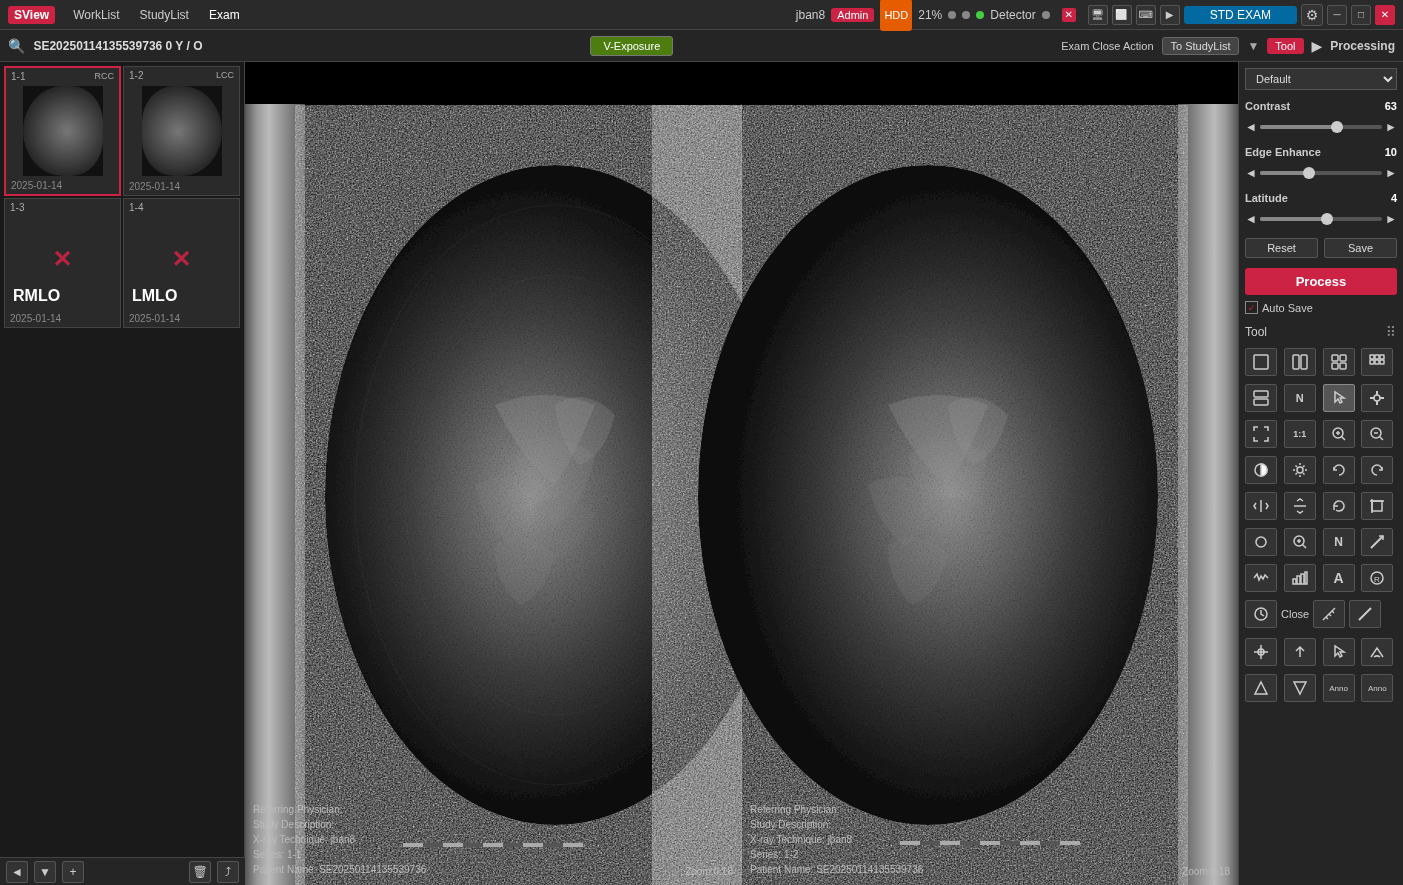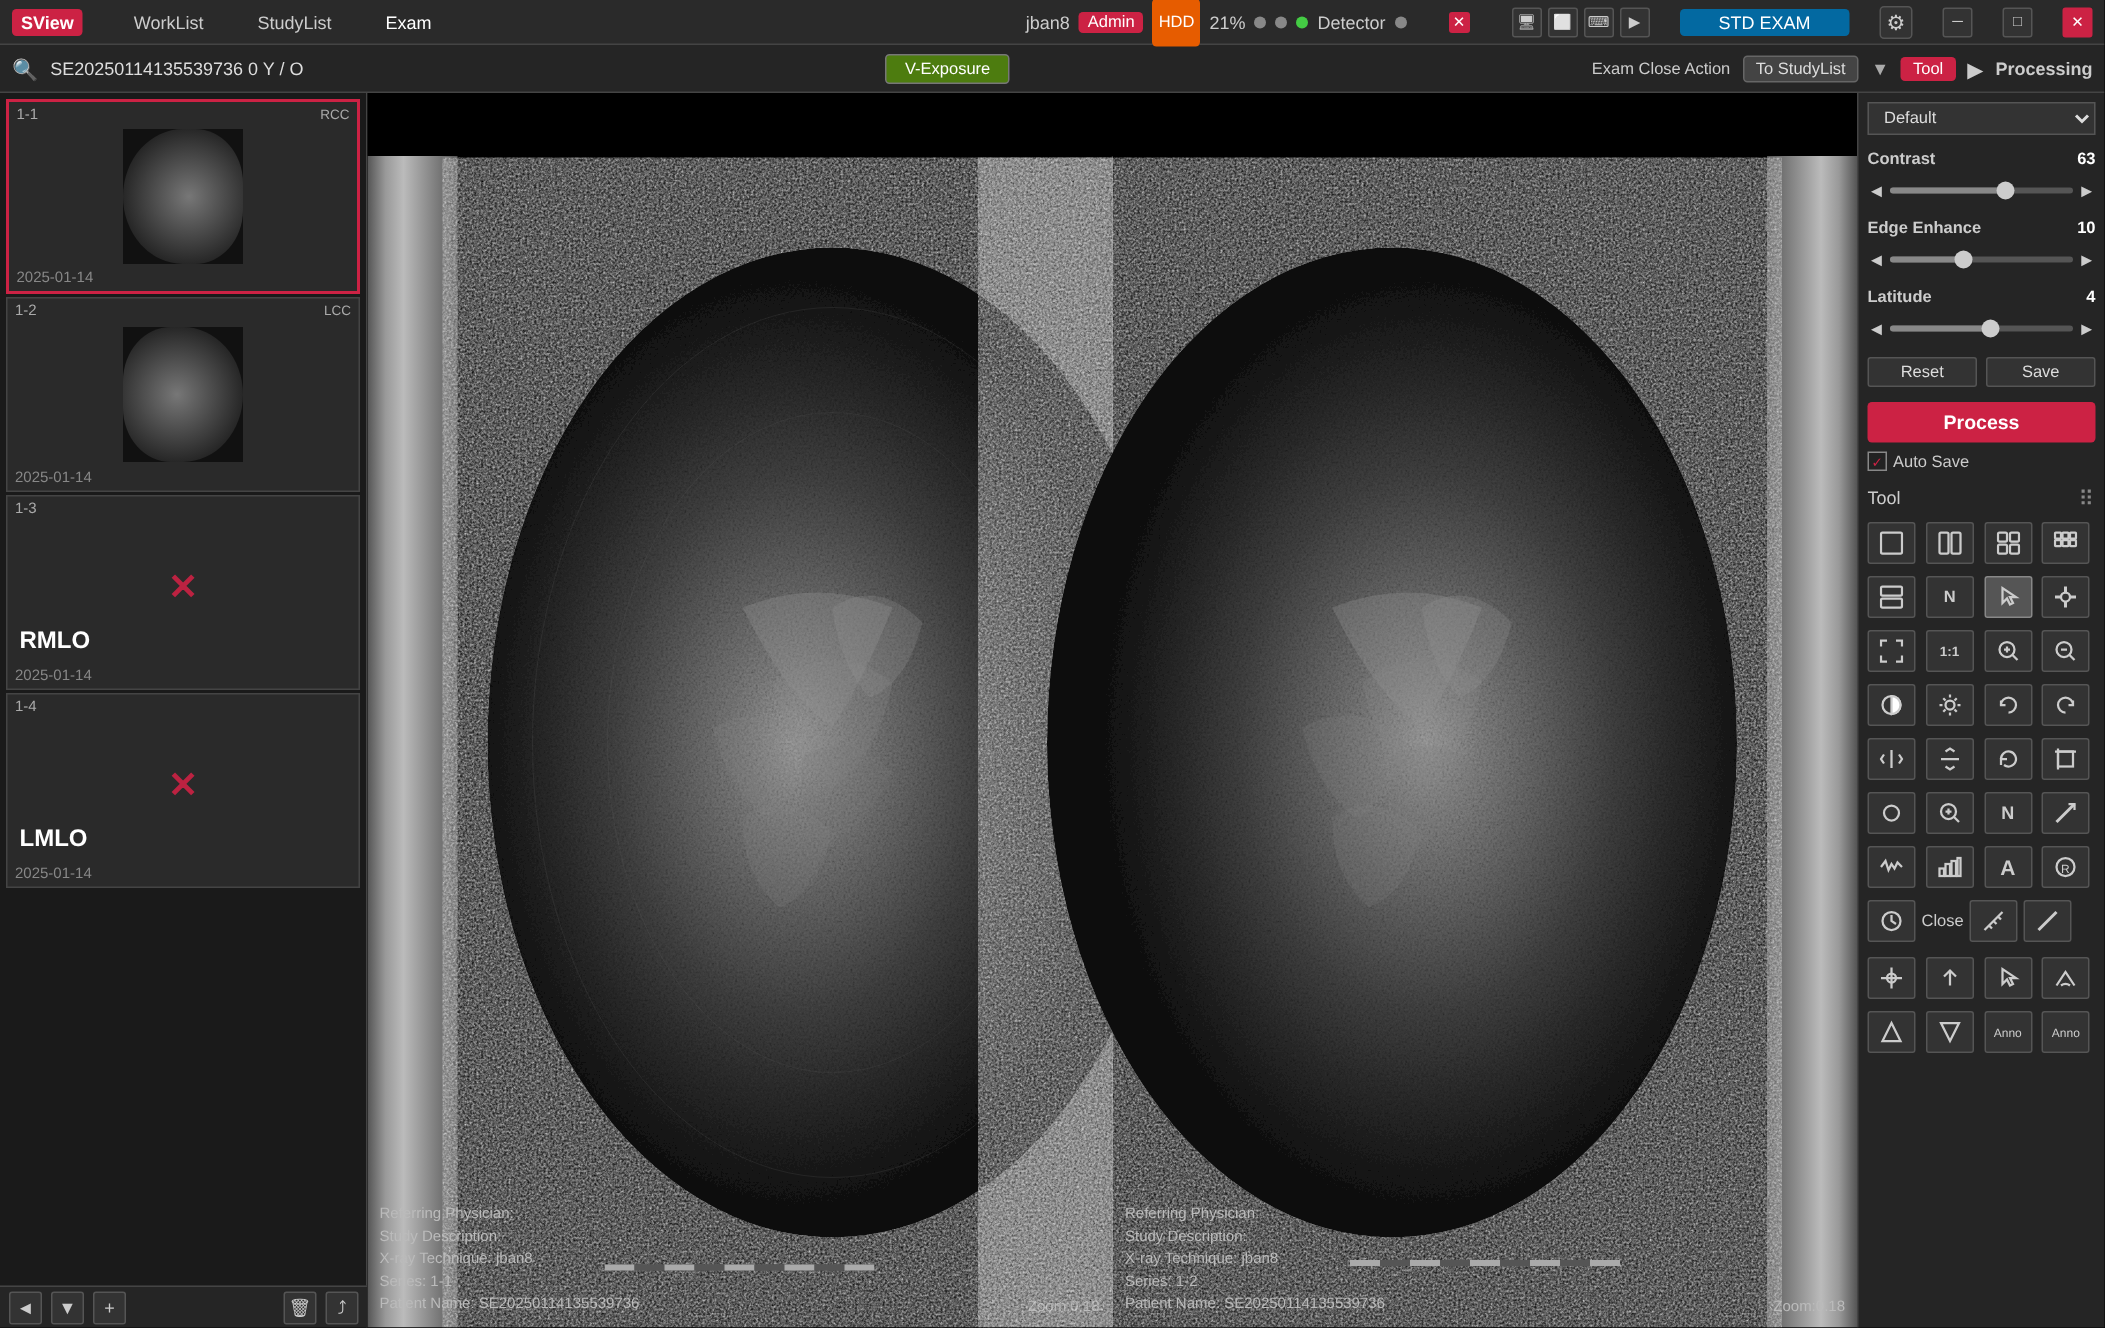--- a/index.html
+++ b/index.html
@@ -14,21 +14,21 @@
       position: relative;
     }
 
     
     #title-bar {
       height: 30px;
       background: #2a2a2a;
       display: flex;
       align-items: center;
       padding: 0 8px;
-      gap: 20px;
+      gap: 4px;
       border-bottom: 1px solid #444;
     }
     .app-logo {
       background: #cc2244;
       color: white;
       font-weight: bold;
       font-size: 12px;
       padding: 2px 6px;
       border-radius: 3px;
       margin-right: 6px;
@@ -105,21 +105,21 @@
     #toolbar {
       height: 32px;
       background: #252525;
       display: flex;
       align-items: center;
       padding: 0 8px;
       gap: 8px;
       border-bottom: 1px solid #444;
     }
     .search-icon { font-size: 14px; color: #aaa; cursor: pointer; }
-    .patient-id { font-size: 12px; color: #ddd; }
+    .patient-id { font-size: 12px; color: #ddd; font-weight: bold; }
     .v-exposure-btn {
       background: #4d7c0f;
       color: white;
       border: 1px solid #777;
       padding: 3px 12px;
       border-radius: 3px;
       font-size: 11px;
       cursor: pointer;
     }
     .exam-close-action { font-size: 11px; color: #ccc; cursor: pointer; }
@@ -150,21 +150,21 @@
       height: calc(885px - 62px);
     }
 
     
     #thumbnail-panel {
       width: 245px;
       background: #1a1a1a;
       border-right: 1px solid #444;
       padding: 4px;
       display: grid;
-      grid-template-columns: 1fr;
+      grid-template-columns: 1fr 1fr;
       grid-template-rows: auto auto;
       gap: 2px;
       align-content: start;
     }
     .thumb {
       background: #2a2a2a;
       border: 1px solid #444;
       cursor: pointer;
       position: relative;
       height: 130px;

